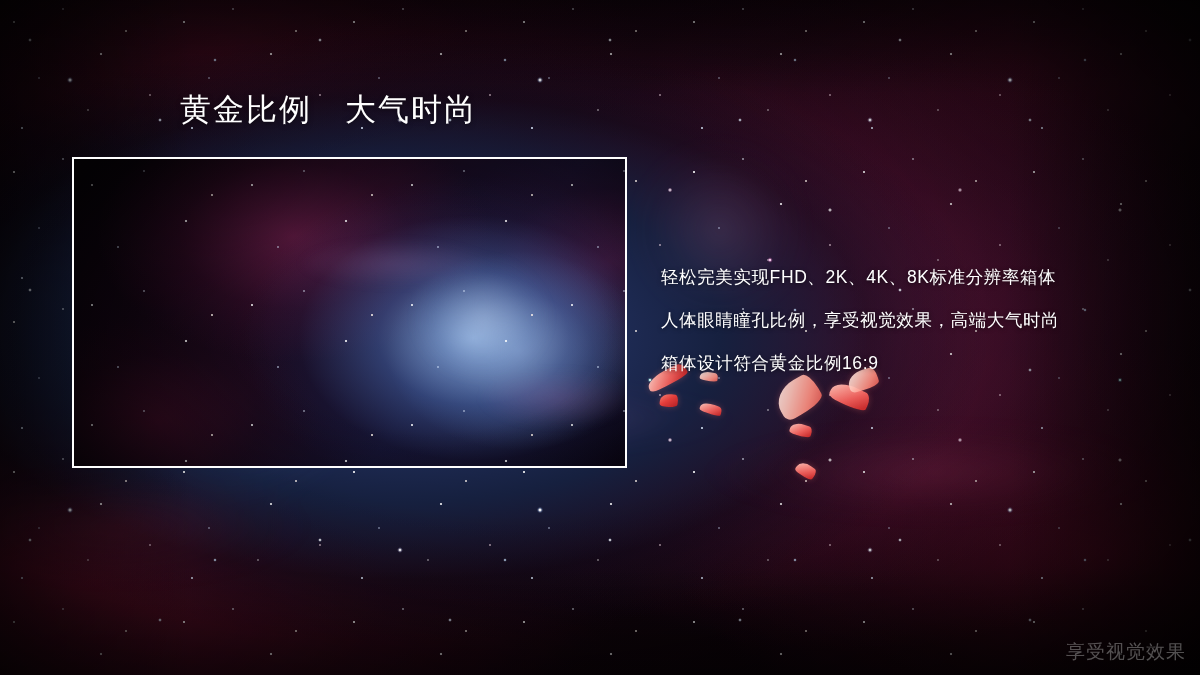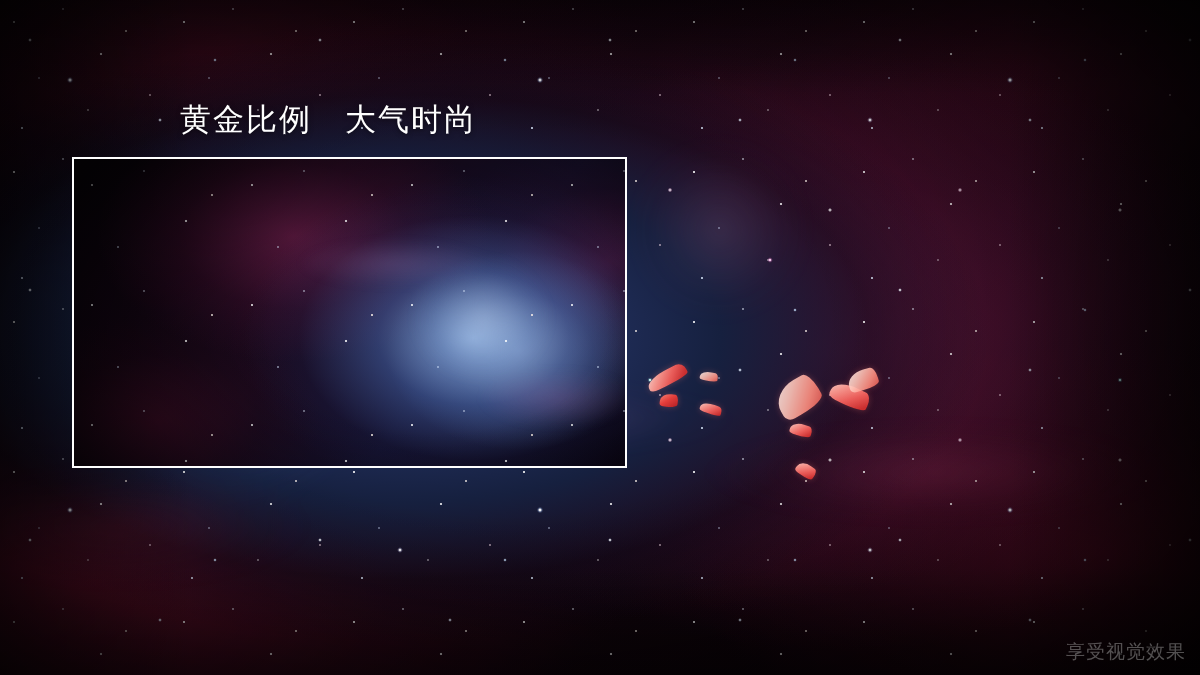--- a/index.html
+++ b/index.html
@@ -170,21 +170,21 @@
     position: absolute;
     inset: 0;
     background:
       radial-gradient(ellipse 80% 86% at 66% 56%, rgba(0,0,0,0) 38%, rgba(0,0,0,0.34) 72%, rgba(0,0,0,0.72) 100%);
   }
 
   
   .slide-title {
     position: absolute;
     left: 180px;
-    top: 101px;
+    top: 91px;
     font-size: 31px;
     line-height: 1.2;
     color: #ffffff;
     letter-spacing: 2px;
     white-space: pre;
     text-shadow: 0 1px 5px rgba(0,0,0,0.55);
   }
 
   .body-copy {
     position: absolute;
@@ -271,16 +271,21 @@
     <div class="photo-inner">
       <div class="photo-neb"></div>
       <div class="photo-wisp"></div>
       <div class="photo-stars"></div>
       <div class="photo-vig"></div>
     </div>
   </div>
 
   <div class="slide-title">黄金比例　大气时尚</div>
 
+  <div class="body-copy">
+    <div class="body-line">轻松完美实现FHD、2K、4K、8K标准分辨率箱体</div>
+    <div class="body-line">人体眼睛瞳孔比例，享受视觉效果，高端大气时尚</div>
+    <div class="body-line">箱体设计符合黄金比例16:9</div>
+  </div>
 
   <div class="watermark">享受视觉效果</div>
 
 </div>
 
 </body></html>

